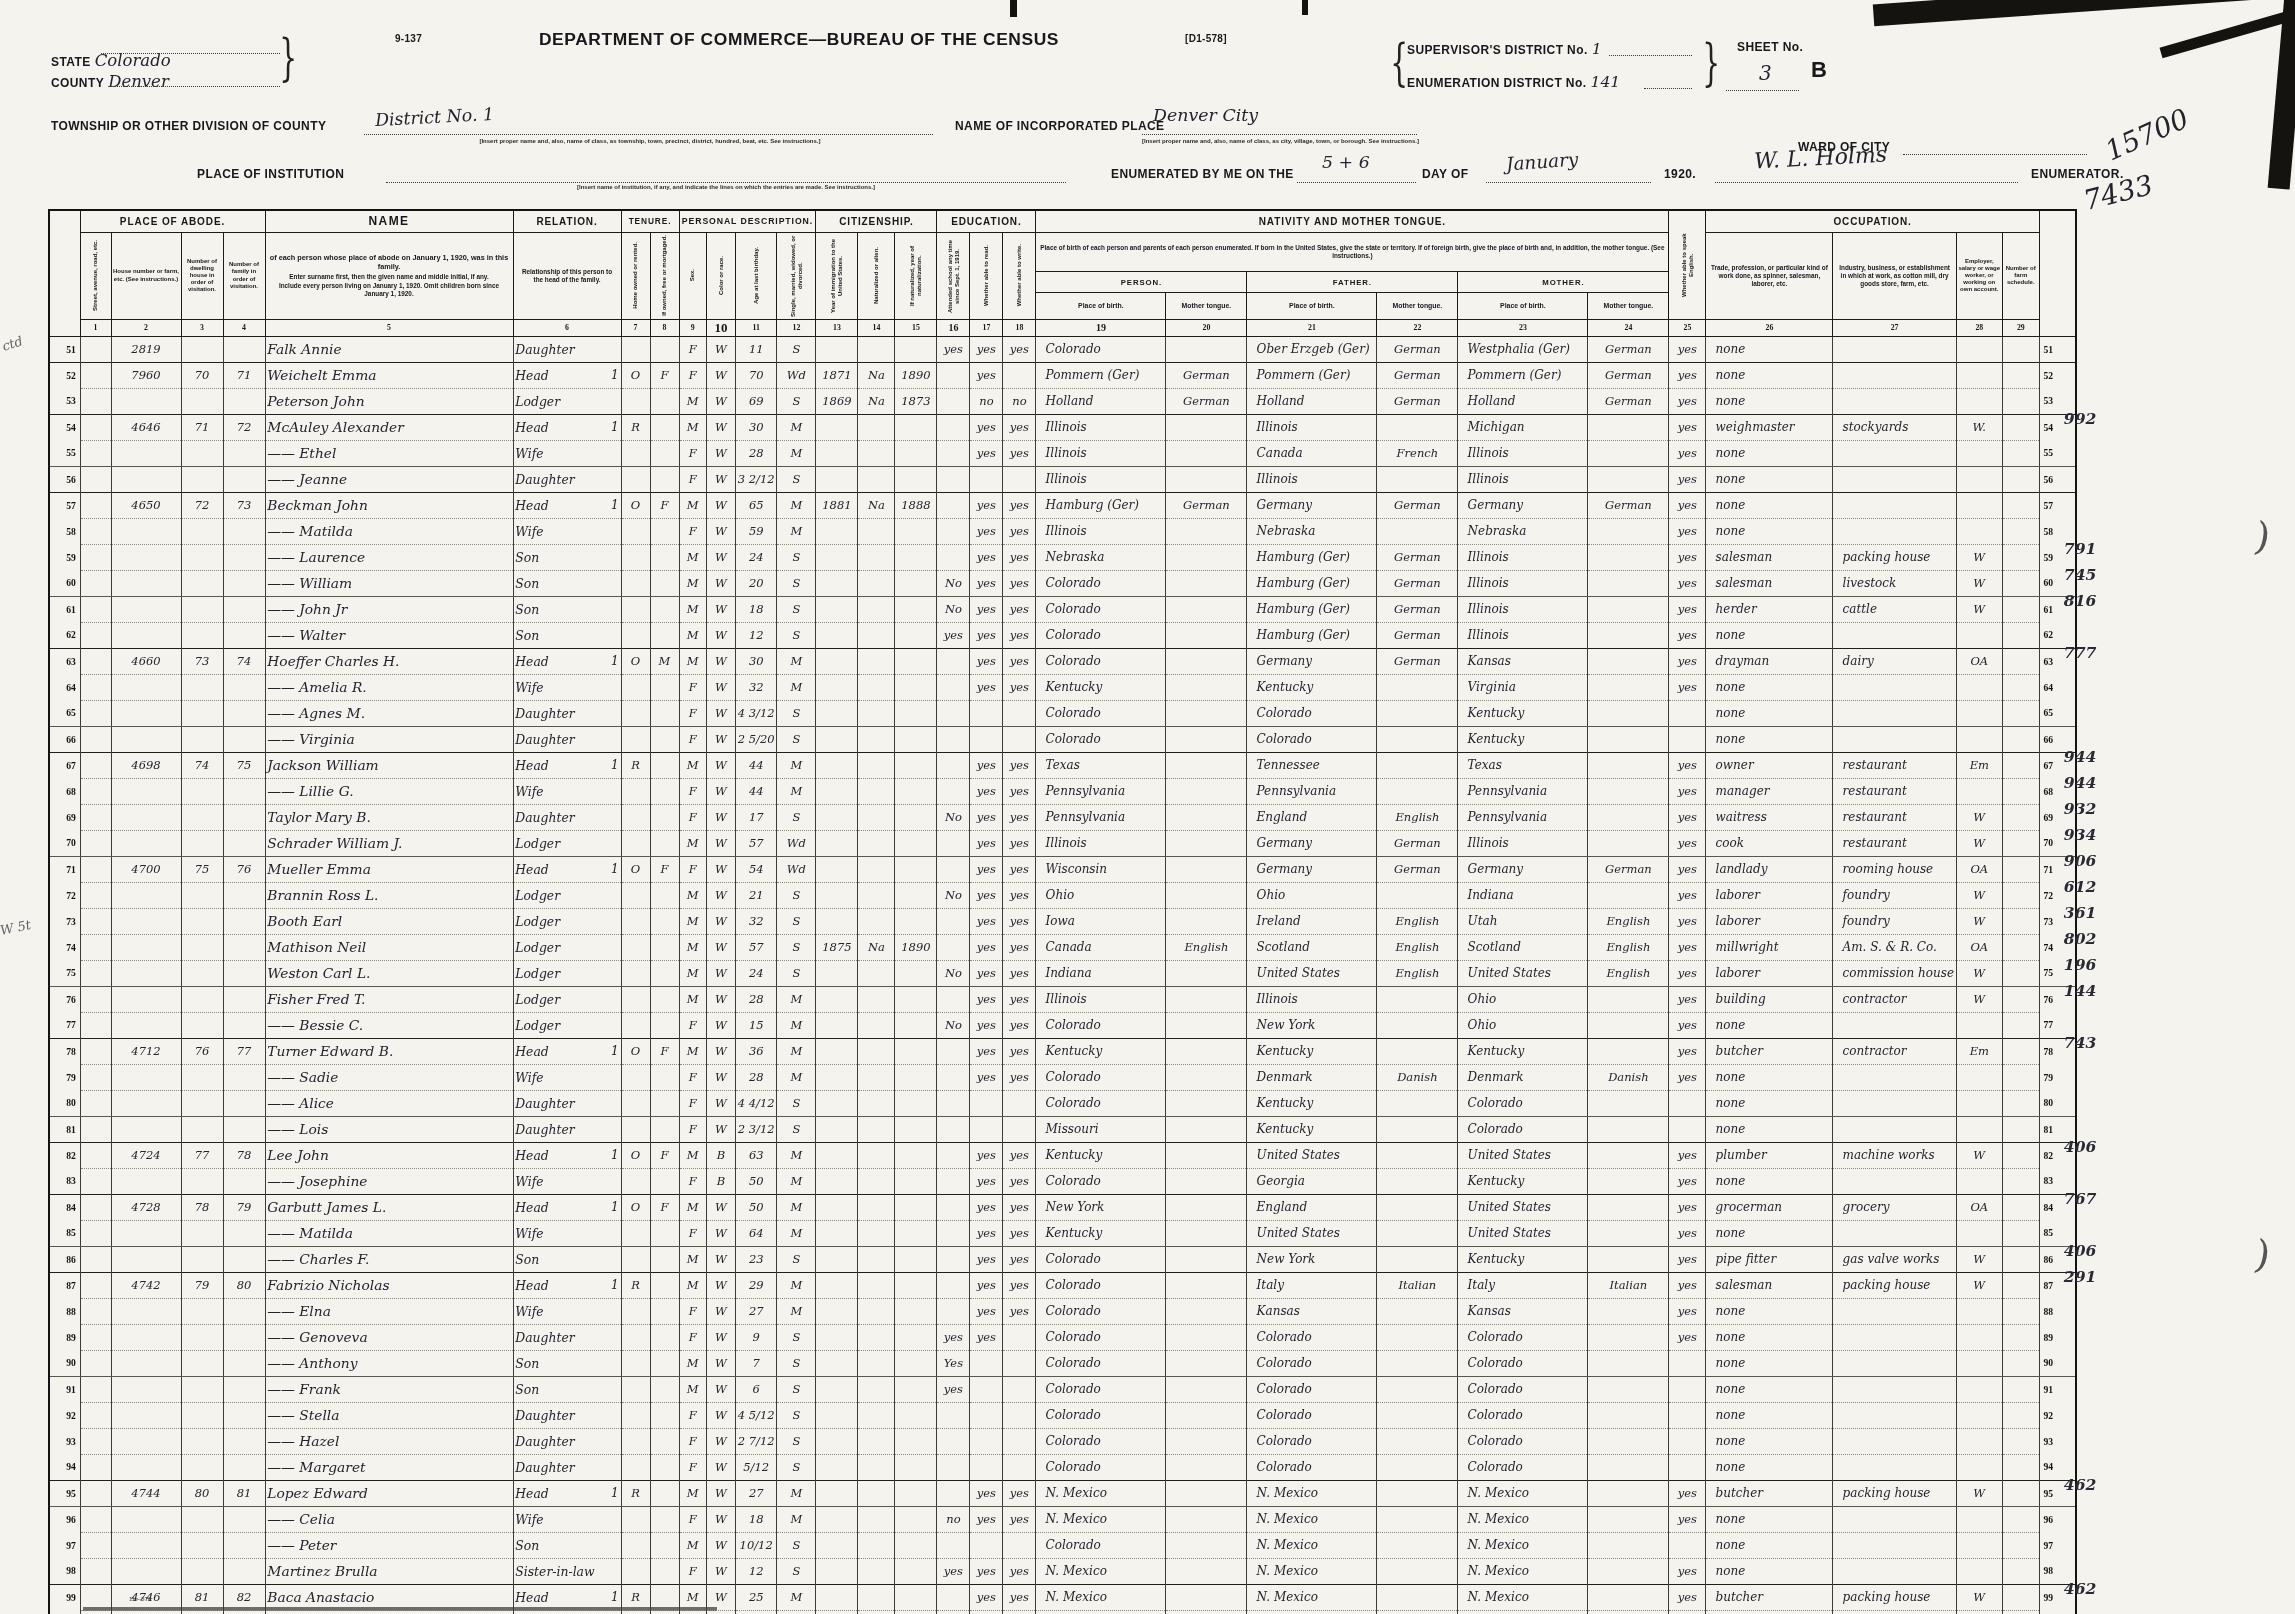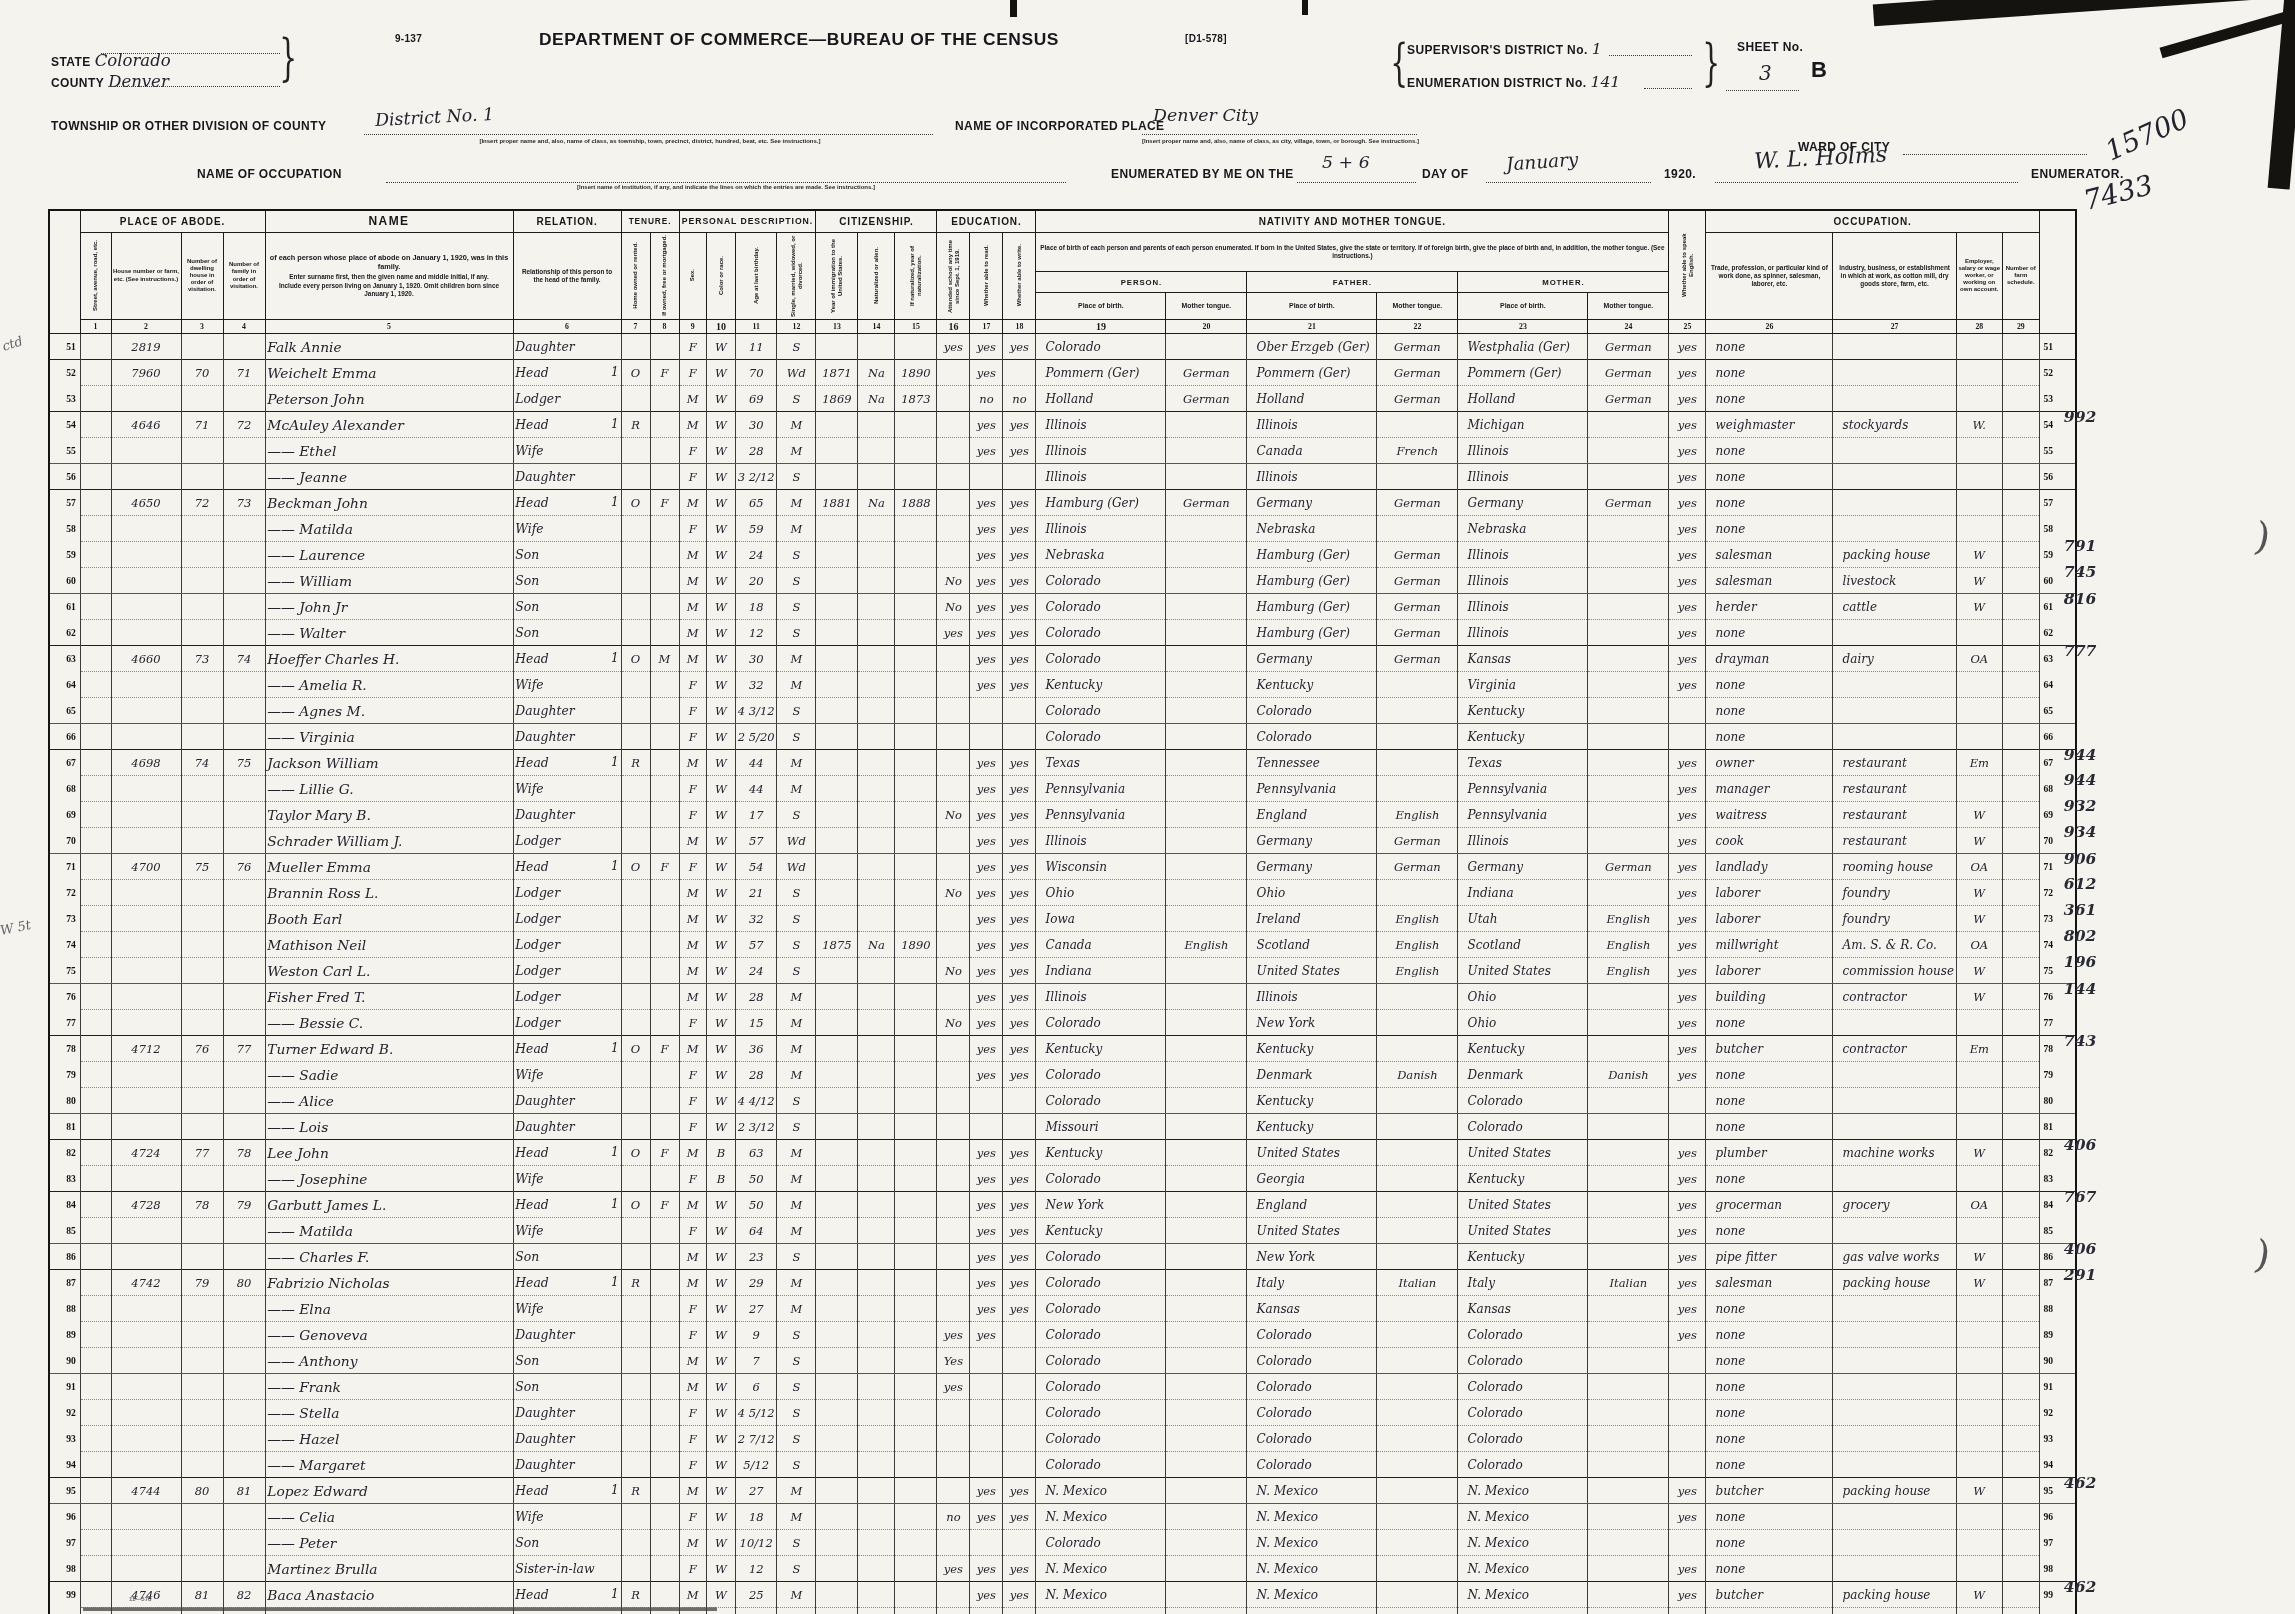--- a/index.html
+++ b/index.html
@@ -99,21 +99,21 @@
   <div class="abs note" style="left:367px;top:138px;width:566px;text-align:center;">[Insert proper name and, also, name of class, as township, town, precinct, district, hundred, beat, etc.  See instructions.]</div>
 
   <div class="abs lbl" style="left:955px;top:119px;">NAME OF INCORPORATED PLACE</div>
   <div class="abs hw" style="left:1153px;top:105px;font-size:17.4px;">Denver City</div>
   <div class="abs dots" style="left:1142px;top:121px;width:275px;"></div>
   <div class="abs note" style="left:1142px;top:138px;width:275px;text-align:center;">[Insert proper name and, also, name of class, as city, village, town, or borough.  See instructions.]</div>
 
   <div class="abs lbl" style="left:1798px;top:140px;">WARD OF CITY</div>
   <div class="abs dots" style="left:1903px;top:141px;width:184px;"></div>
 
-  <div class="abs lbl" style="left:197px;top:167px;">NAME OF OCCUPATION</div>
+  <div class="abs lbl" style="left:197px;top:167px;">PLACE OF INSTITUTION</div>
   <div class="abs dots" style="left:386px;top:169px;width:680px;"></div>
   <div class="abs note" style="left:386px;top:184px;width:680px;text-align:center;">[Insert name of institution, if any, and indicate the lines on which the entries are made.  See instructions.]</div>
 
   <div class="abs lbl" style="left:1111px;top:167px;">ENUMERATED BY ME ON THE</div>
   <div class="abs dots" style="left:1297px;top:169px;width:119px;"></div>
   <div class="abs hw" style="left:1322px;top:152px;font-size:17.4px;">5 + 6</div>
   <div class="abs lbl" style="left:1422px;top:167px;">DAY OF</div>
   <div class="abs dots" style="left:1486px;top:169px;width:165px;"></div>
   <div class="abs hw" style="left:1506px;top:151px;font-size:18.4px;transform:rotate(-4deg);">January</div>
   <div class="abs lbl" style="left:1664px;top:167px;">1920.</div>
@@ -272,21 +272,21 @@
       <tr class="numrow" id="numbers-row">
             <th style="font-size: 7.8px;">1</th>
             <th style="font-size: 7.8px;">2</th>
             <th style="font-size: 7.8px;">3</th>
             <th style="font-size: 7.8px;">4</th>
             <th class="bl" style="font-size: 7.8px;">5</th>
             <th class="bl" style="font-size: 7.8px;">6</th>
             <th class="bl" style="font-size: 7.8px;">7</th>
             <th style="font-size: 7.8px;">8</th>
             <th class="bl" style="font-size: 7.8px;">9</th>
-            <th style="font-size: 10px;">10</th>
+            <th style="font-size: 13px;">10</th>
             <th style="font-size: 7.8px;">11</th>
             <th style="font-size: 7.8px;">12</th>
             <th class="bl" style="font-size: 7.8px;">13</th>
             <th style="font-size: 7.8px;">14</th>
             <th style="font-size: 7.8px;">15</th>
             <th class="bl" style="font-size: 10px;">16</th>
             <th style="font-size: 7.8px;">17</th>
             <th style="font-size: 7.8px;">18</th>
             <th class="bl" style="font-size: 10px;">19</th>
             <th style="font-size: 7.8px;">20</th>

